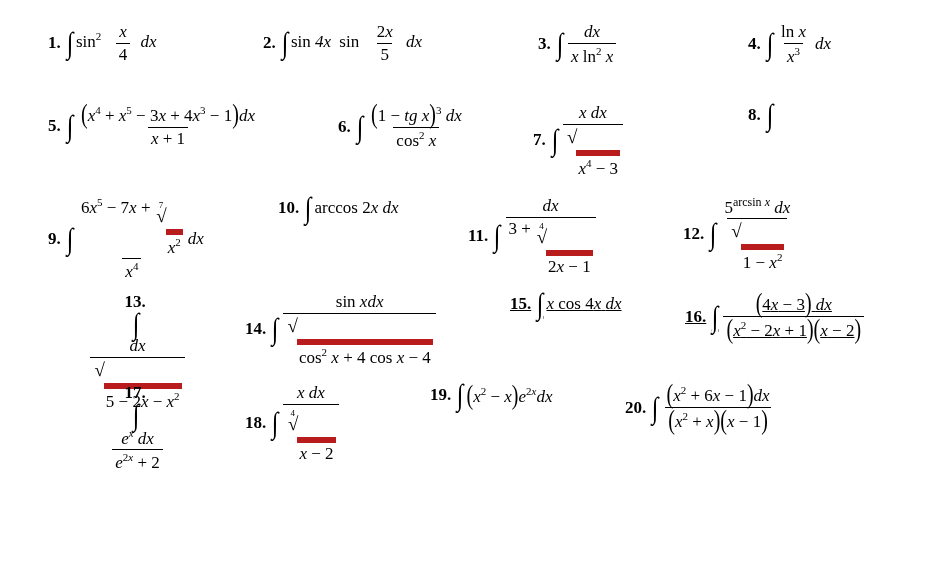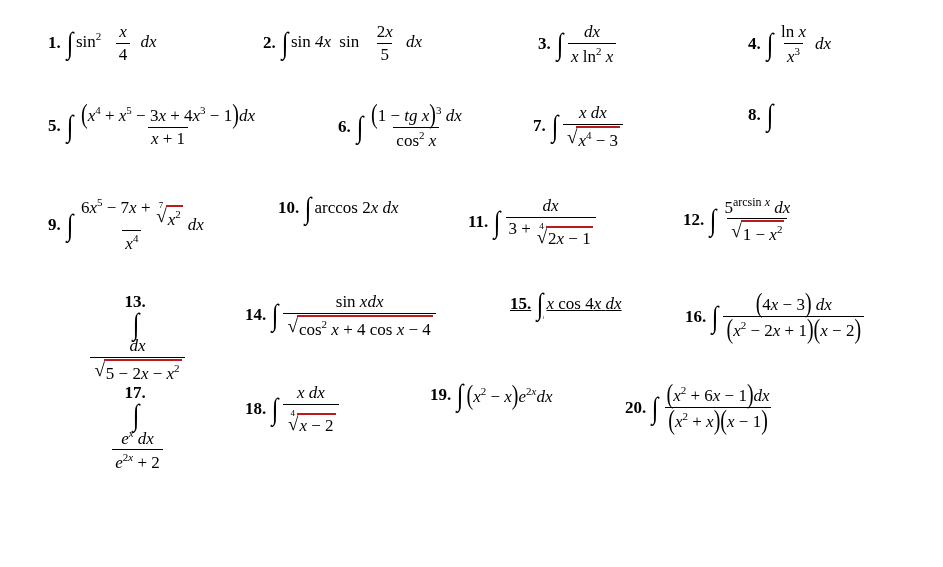--- a/index.html
+++ b/index.html
@@ -72,22 +72,23 @@
     margin-left: 1px;
   }
   .sqrt > .radical {
     font-size: 19px;
     line-height: 1;
     margin-right: -1px;
     position: relative;
     top: 1px;
   }
   .sqrt > .radicand {
-    border-top: 2px solid #b91c1c;
+    border-top: 6px solid #b91c1c;
     padding: 1px 2px 0 2px;
+    margin-top: 24px;
   }
   .rootidx {
     font-size: 9px;
     position: relative;
     top: -5px;
     left: 3px;
     margin-right: -4px;
     z-index: 2;
   }
   .paren { font-size: 20px; font-family: "Liberation Serif", serif; }
@@ -281,21 +282,21 @@
         </span>
       </span>
     </div>
 
     <div class="item" style="width:175px;text-decoration:underline;">
       <span class="num">15.</span>
       <span class="intsign">∫</span>
       <span class="ib"><span class="it">x</span> cos 4<span class="it">x</span> <span class="it">dx</span></span>
     </div>
 
-    <div class="item" style="width:250px;">
+    <div class="item" style="width:250px;text-decoration:underline;">
       <span class="num">16.</span>
       <span class="intsign">∫</span>
       <span class="frac">
         <span class="nume"><span class="paren tall-paren">(</span>4<span class="it">x</span> − 3<span class="paren tall-paren">)</span> <span class="it">dx</span></span>
         <span class="deno"><span class="paren tall-paren">(</span><span class="it">x</span><span class="up">2</span> − 2<span class="it">x</span> + 1<span class="paren tall-paren">)</span><span class="paren tall-paren">(</span><span class="it">x</span> − 2<span class="paren tall-paren">)</span></span>
       </span>
     </div>
   </div>
 
   <div class="row" style="position:absolute; left:30px; top:383px; width:910px;">

